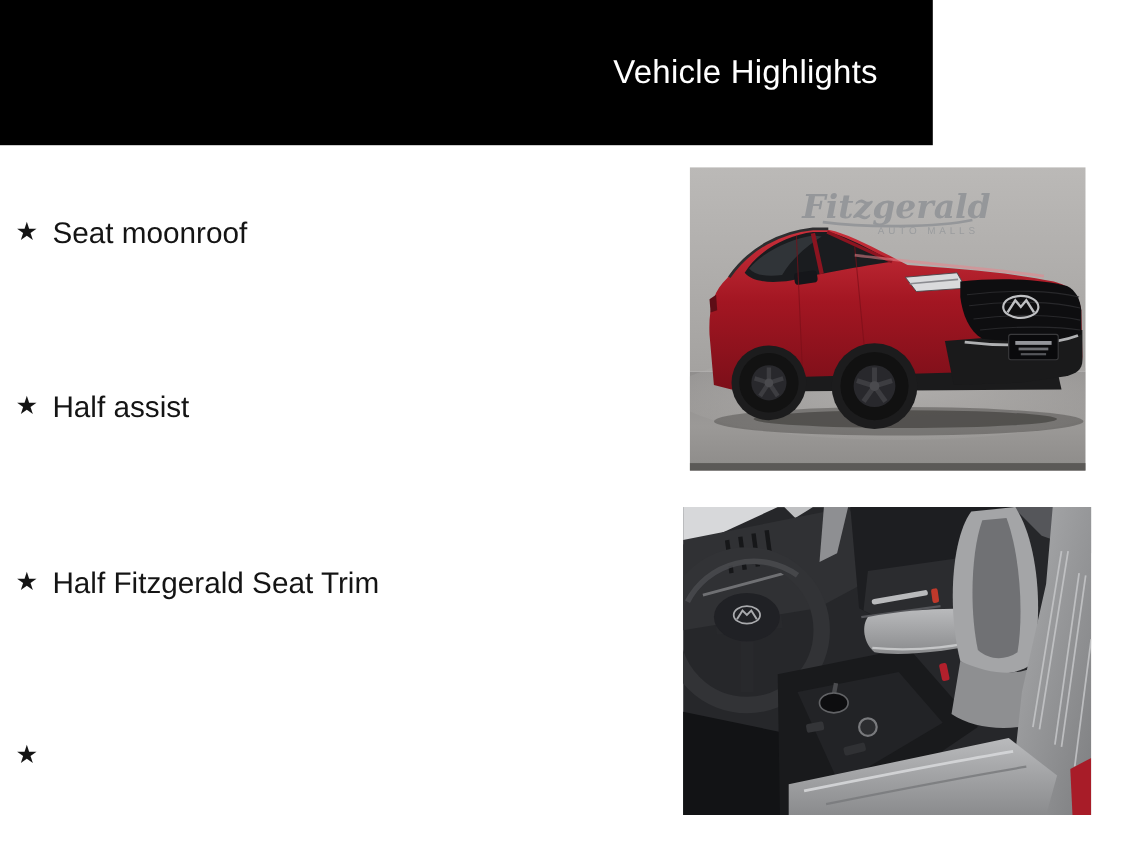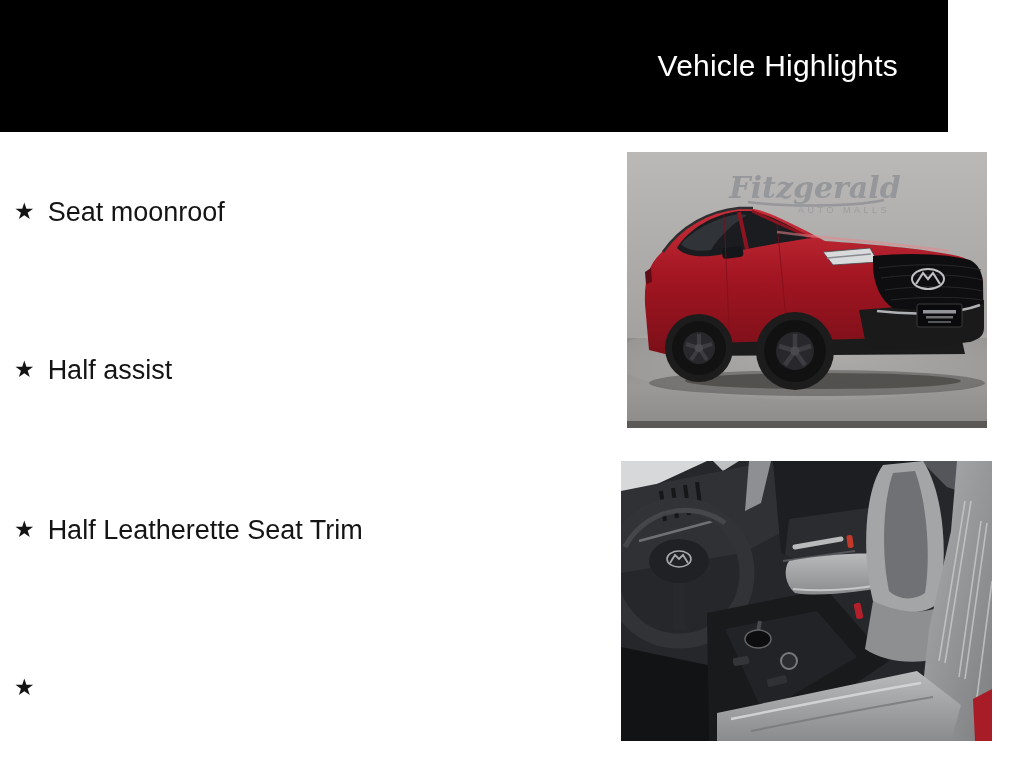--- a/index.html
+++ b/index.html
@@ -6,21 +6,21 @@
   .slide{
     position:relative;
     width:1024px;height:768px;
     background:#ffffff;
     overflow:hidden;
     font-family:"Liberation Sans","DejaVu Sans",sans-serif;
   }
   
   .header-bar{
     position:absolute;left:0;top:0;
-    width:948px;height:132px;
+    width:848px;height:132px;
     background:#000000;
     display:flex;align-items:center;justify-content:flex-end;
     box-sizing:border-box;padding-right:50px;
   }
   .page-title{
     color:#ffffff;
     font-size:30px;
     font-weight:400;
     letter-spacing:0.2px;
     white-space:nowrap;
@@ -62,21 +62,21 @@
     <div class="hl-item i0">
       <span class="star">★</span>
       <span class="hl-label">Seat moonroof</span>
     </div>
     <div class="hl-item i1">
       <span class="star">★</span>
       <span class="hl-label">Half assist</span>
     </div>
     <div class="hl-item i2">
       <span class="star">★</span>
-      <span class="hl-label">Half Leatherette Seat Trim</span>
+      <span class="hl-label">Half Fitzgerald Seat Trim</span>
     </div>
     <div class="hl-item i3">
       <span class="star">★</span>
     </div>
   </div>
 
   <figure class="photo photo-exterior">
     <svg viewBox="0 0 360 276" width="360" height="276">
       <defs>
         <linearGradient id="wall" x1="0" y1="0" x2="0" y2="1">

